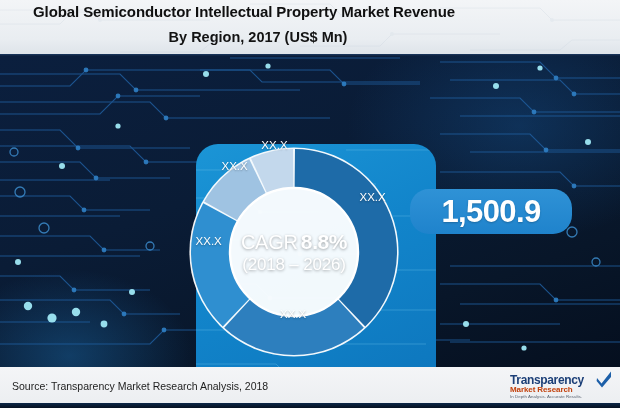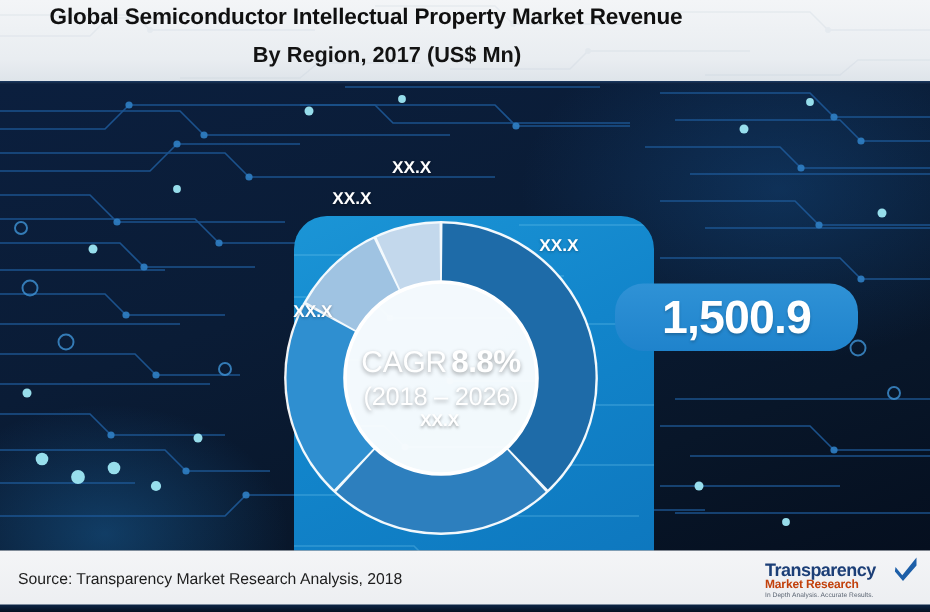--- a/index.html
+++ b/index.html
@@ -50,22 +50,22 @@
     border-radius:22px 22px 0 0;
     overflow:hidden;
   }
   .panel .pcb{position:absolute;inset:0;opacity:.30;}
 
   
   .donut-wrap{position:absolute;left:186px;top:88px;width:216px;height:216px;}
 
   
   .slab{
-    position:absolute;color:#ffffff;font-size:11.5px;font-weight:bold;
-    text-shadow:0 1px 2px rgba(0,0,0,.30);white-space:nowrap;
+    position:absolute;color:#ffffff;font-size:11.5px;font-weight:normal;
+    text-shadow:0 1px 2px rgba(0,0,0,.30);white-space:nowrap;margin-top:33px;
   }
 
   
   .center-txt{
     position:absolute;left:186px;top:88px;width:216px;height:216px;
     display:flex;flex-direction:column;align-items:center;justify-content:center;
     pointer-events:none;
   }
   .cagr-line{
     display:flex;align-items:baseline;justify-content:center;

